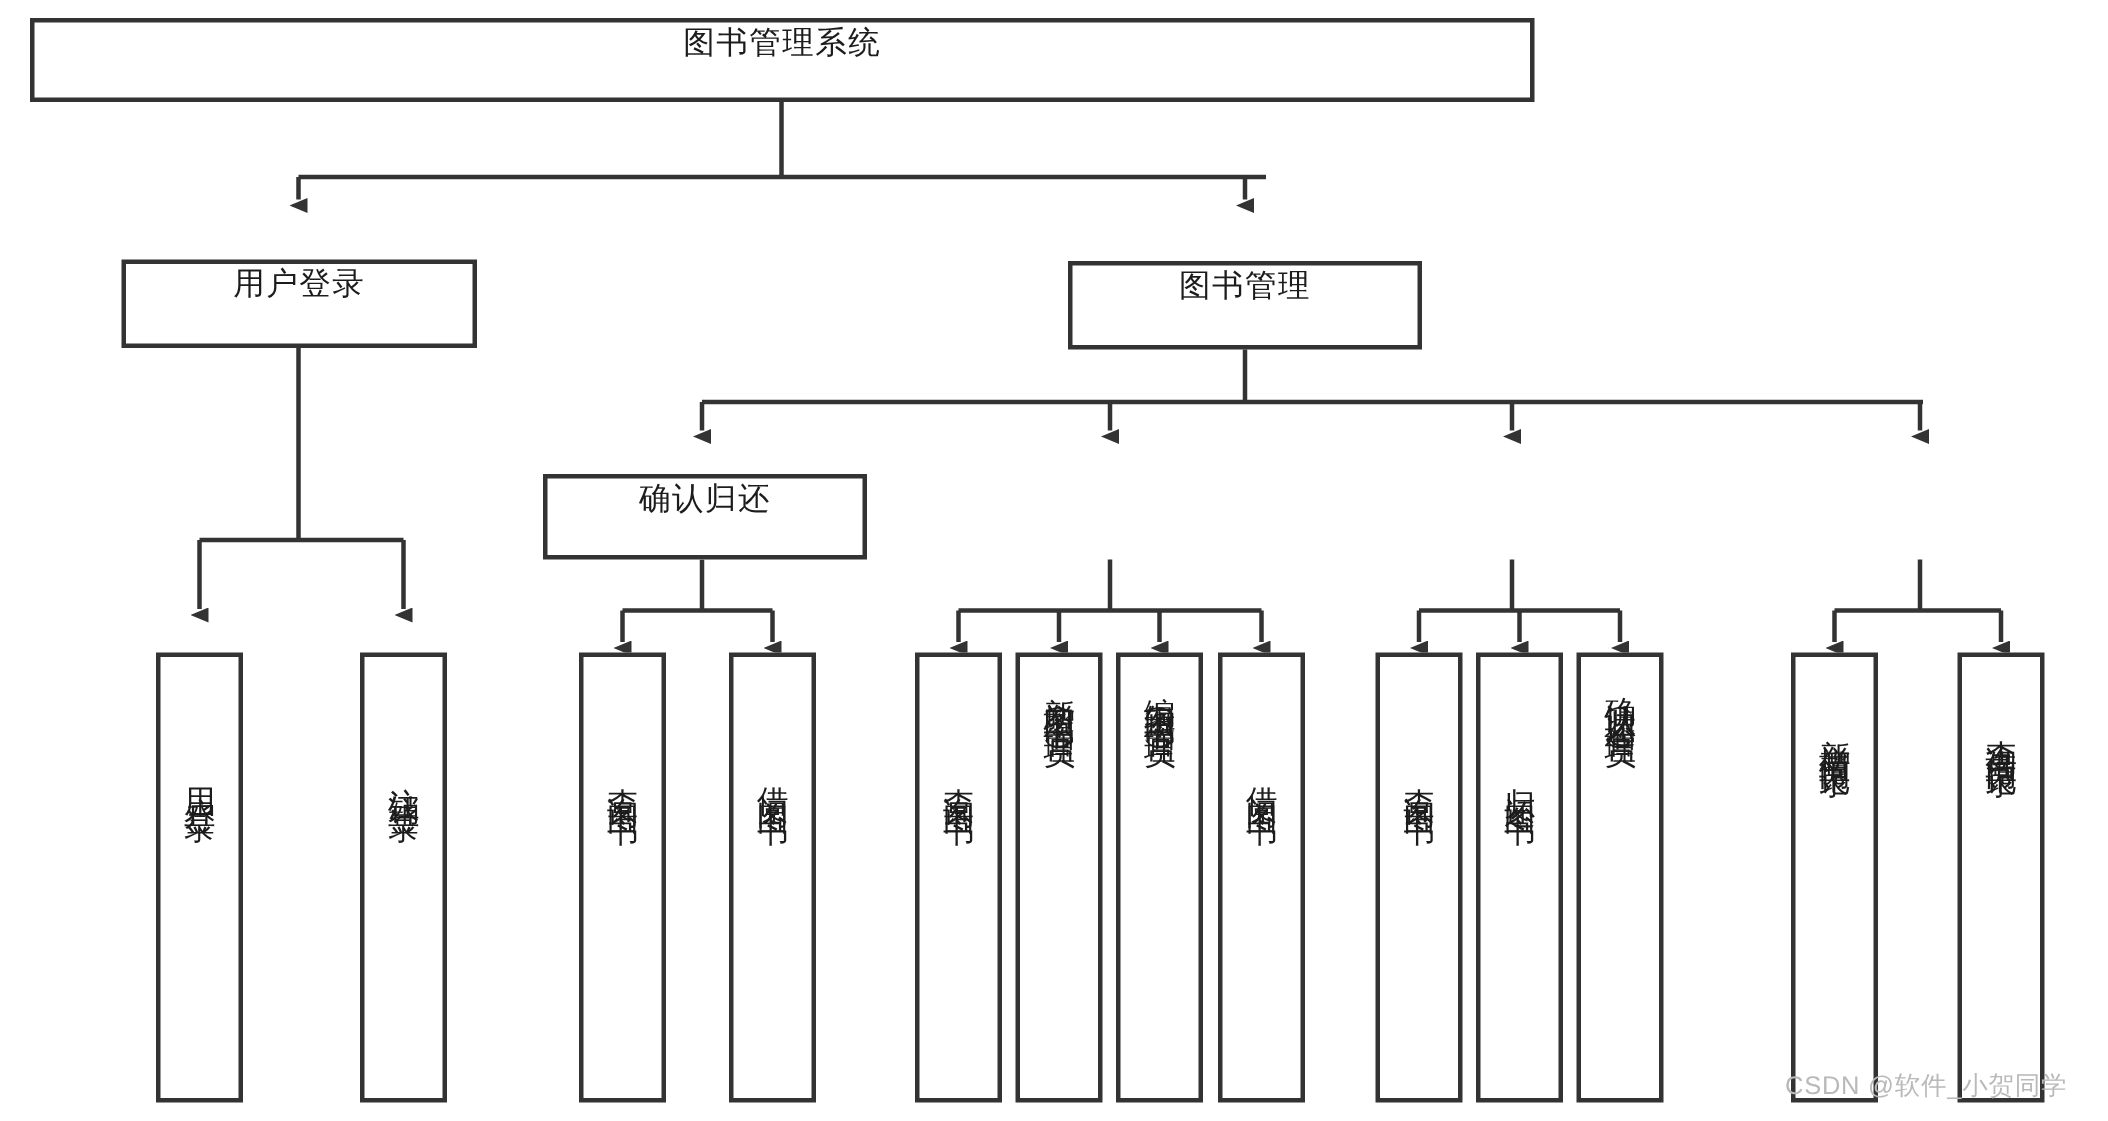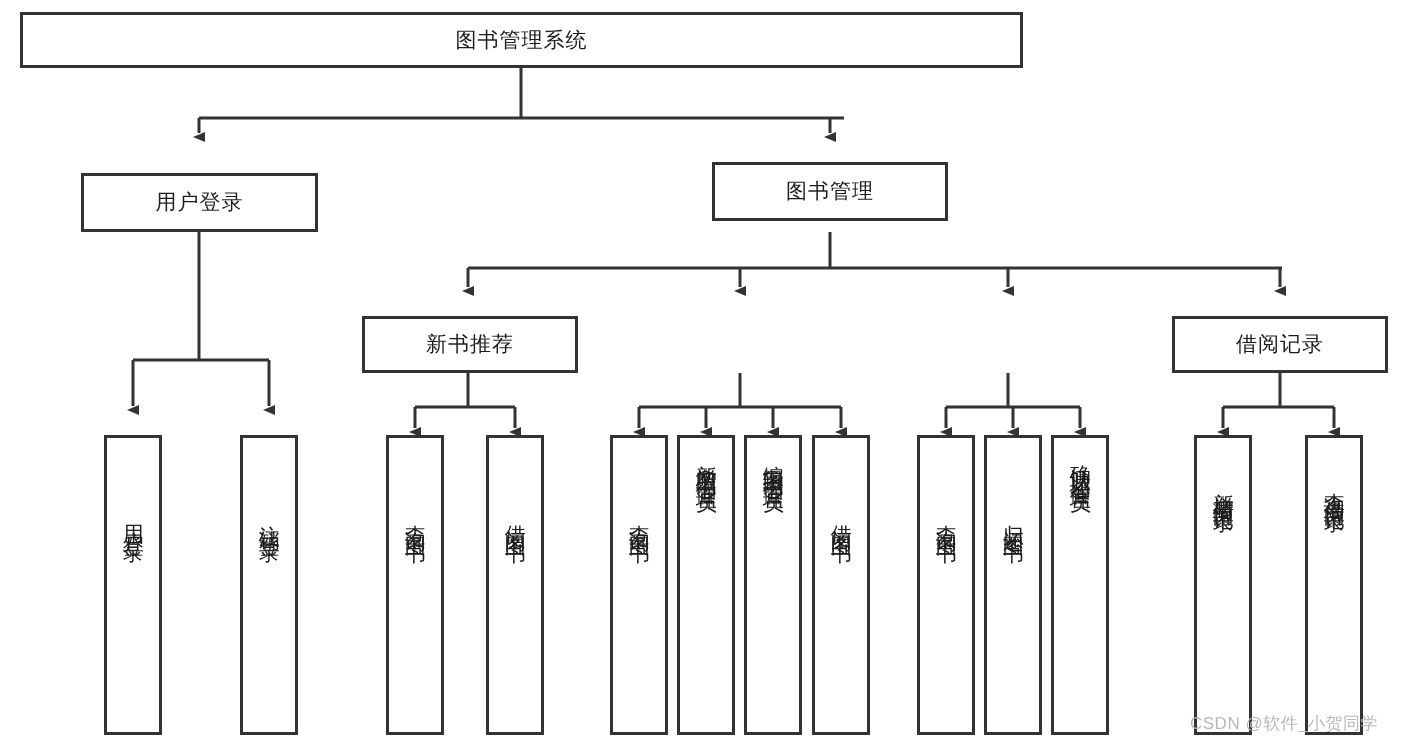--- a/index.html
+++ b/index.html
@@ -26,21 +26,20 @@
     width: 1405px;
     height: 747px;
     pointer-events: none;
   }
   .node {
     position: absolute;
     box-sizing: border-box;
     background: #ffffff;
     border: 3px solid #333333;
     display: flex;
-    align-items: center;
     justify-content: center;
     text-align: center;
     z-index: 2;
   }
   .node.root {
     border-width: 3px;
   }
   .node-label {
     font-size: 21px;
     line-height: 1.25;
@@ -130,29 +129,26 @@
     </g>
   </svg>
 
   <div class="node root" style="left:20px; top:12px; width:1003px; height:56px;">
     <span class="node-label">图书管理系统</span>
   </div>
 
   <div class="node" style="left:81px; top:173px; width:237px; height:59px;">
     <span class="node-label">用户登录</span>
   </div>
-  <div class="node" style="left:712px; top:162px; width:236px; height:59px;">
+  <div class="node" style="left:712px; top:174px; width:236px; height:59px;">
     <span class="node-label">图书管理</span>
   </div>
 
   <div class="node" style="left:362px; top:316px; width:216px; height:57px;">
-    <span class="node-label">新书推荐</span>
-  </div>
-  <div class="node" style="left:1172px; top:316px; width:216px; height:57px;">
-    <span class="node-label">借阅记录</span>
+    <span class="node-label">确认归还</span>
   </div>
 
   <div class="node vertical" style="left:104px; top:435px; width:58px; height:300px; padding-top:70px;">
     <span class="node-label">用户登录</span>
   </div>
   <div class="node vertical" style="left:240px; top:435px; width:58px; height:300px; padding-top:70px;">
     <span class="node-label">注销登录</span>
   </div>
 
   <div class="node vertical" style="left:386px; top:435px; width:58px; height:300px; padding-top:70px;">

